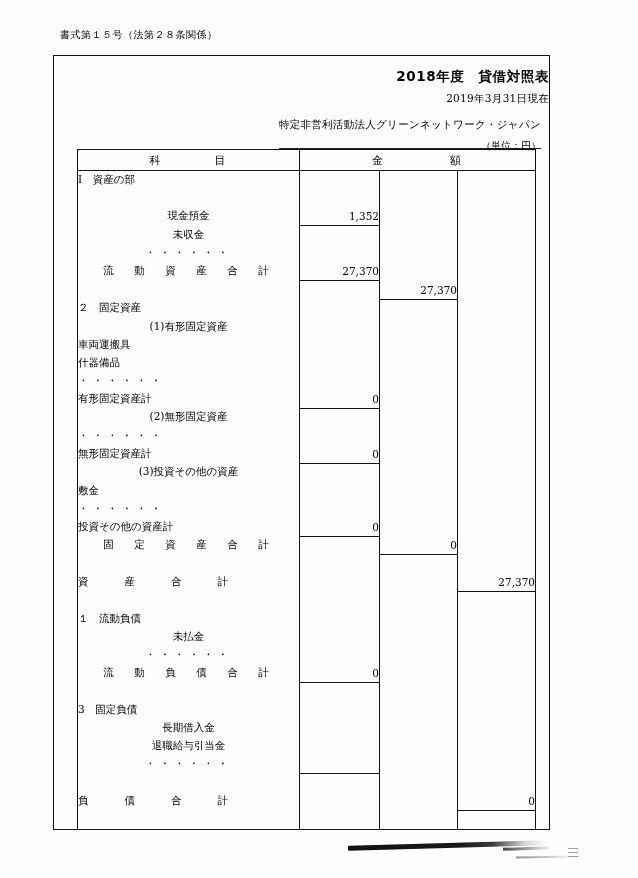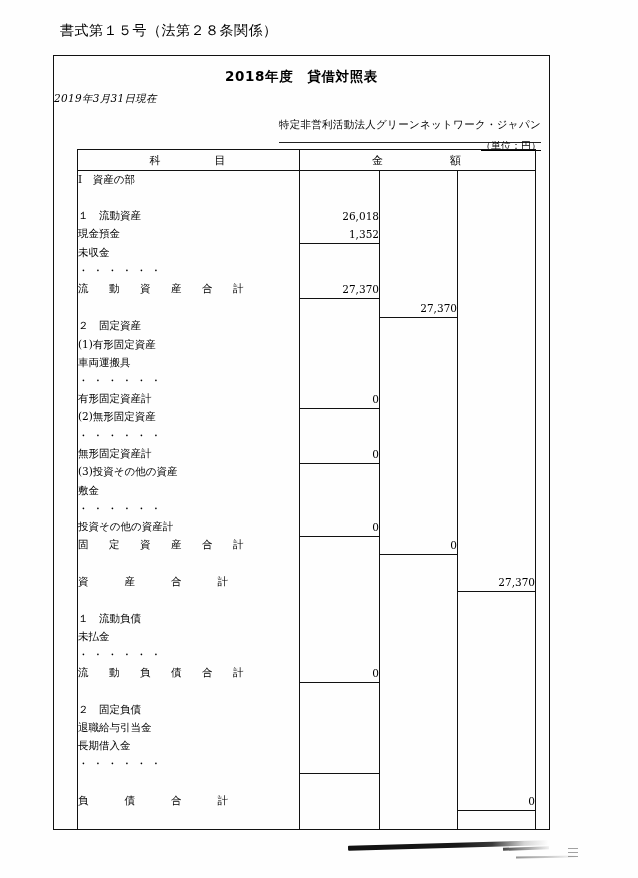--- a/index.html
+++ b/index.html
@@ -20,73 +20,71 @@
   .paper {
     position: absolute;
     left: 0; top: 0;
     width: 638px; height: 878px;
     background: #fefefe;
   }
 
   .form-no {
     position: absolute;
     left: 60px;
-    top: 22px;
-    font-size: 14px;
+    top: 28px;
+    font-size: 10px;
     letter-spacing: 0.5px;
     white-space: nowrap;
   }
 
   
   .frame {
     position: absolute;
     left: 53px;
     top: 55px;
     width: 497px;
     height: 775px;
     border: 1.6px solid #111;
     box-sizing: border-box;
   }
 
   .doc-title {
     position: absolute;
     left: 0; right: 0;
     top: 12px;
-    text-align: center;
+    text-align: right;
     font-size: 13.5px;
     font-weight: bold;
     font-family: "DejaVu Sans", "Liberation Sans", sans-serif;
     letter-spacing: 0.6px;
   }
   .doc-date {
     position: absolute;
     left: 0; right: 0;
     top: 36px;
-    text-align: left;
+    text-align: right;
     font-size: 10.5px;
     letter-spacing: 0.3px;
-    font-style: italic;
   }
   .org-name {
     position: absolute;
     right: 8px;
     top: 62px;
     font-size: 10.5px;
     letter-spacing: 0.3px;
-    padding-bottom: 10px;
+    padding-bottom: 16px;
     border-bottom: 1px solid #222;
     white-space: nowrap;
   }
   .unit-note {
     position: absolute;
     right: 8px;
     top: 83px;
     font-size: 10px;
     white-space: nowrap;
-    text-decoration: underline;
   }
 
   
   table.bs {
     position: absolute;
     left: 23px;
     top: 93px;
     width: 458px;
     border-collapse: collapse;
     table-layout: fixed;
@@ -136,21 +134,21 @@
   }
   td.a1 { border-right: 1.1px solid #111; }
   td.a2 { border-right: 1.1px solid #111; }
 
   
   td.rule-b { border-bottom: 1.1px solid #111; }
 
   
   .ind0 { padding-left: 4px; }
   .ind1 { padding-left: 16px; }
-  .ind2 { padding-left: 30px; }
+  .ind2 { padding-left: 30px; text-align: center; }
   .ind3 { padding-left: 42px; }
   .spaced {
     letter-spacing: 5px;
     font-family: Liberation Mono, monospace;
   }
   .dots {
     letter-spacing: 4px;
     font-size: 10px;
   }
 
@@ -226,26 +224,20 @@
           <td class="amt a2"></td>
           <td class="amt a3"></td>
         </tr>
         <tr>
           <td class="item ind0"></td>
           <td class="amt a1"></td>
           <td class="amt a2"></td>
           <td class="amt a3"></td>
         </tr>
         <tr>
-          <td class="item ind1">１　流動資産</td>
-          <td class="amt a1">26,018</td>
-          <td class="amt a2"></td>
-          <td class="amt a3"></td>
-        </tr>
-        <tr>
           <td class="item ind2">現金預金</td>
           <td class="amt a1 rule-b">1,352</td>
           <td class="amt a2"></td>
           <td class="amt a3"></td>
         </tr>
         <tr>
           <td class="item ind2">未収金</td>
           <td class="amt a1"></td>
           <td class="amt a2"></td>
           <td class="amt a3"></td>
@@ -280,20 +272,26 @@
           <td class="amt a2"></td>
           <td class="amt a3"></td>
         </tr>
         <tr>
           <td class="item ind3">車両運搬具</td>
           <td class="amt a1"></td>
           <td class="amt a2"></td>
           <td class="amt a3"></td>
         </tr>
         <tr>
+          <td class="item ind3">什器備品</td>
+          <td class="amt a1"></td>
+          <td class="amt a2"></td>
+          <td class="amt a3"></td>
+        </tr>
+        <tr>
           <td class="item ind3 dots">・・・・・・</td>
           <td class="amt a1"></td>
           <td class="amt a2"></td>
           <td class="amt a3"></td>
         </tr>
         <tr>
           <td class="item ind3">有形固定資産計</td>
           <td class="amt a1 rule-b">0</td>
           <td class="amt a2"></td>
           <td class="amt a3"></td>
@@ -388,33 +386,33 @@
           <td class="amt a2"></td>
           <td class="amt a3"></td>
         </tr>
         <tr>
           <td class="item ind0"></td>
           <td class="amt a1"></td>
           <td class="amt a2"></td>
           <td class="amt a3"></td>
         </tr>
         <tr>
-          <td class="item ind1">２　固定負債</td>
+          <td class="item ind1">3　固定負債</td>
+          <td class="amt a1"></td>
+          <td class="amt a2"></td>
+          <td class="amt a3"></td>
+        </tr>
+        <tr>
+          <td class="item ind2">長期借入金</td>
           <td class="amt a1"></td>
           <td class="amt a2"></td>
           <td class="amt a3"></td>
         </tr>
         <tr>
           <td class="item ind2">退職給与引当金</td>
-          <td class="amt a1"></td>
-          <td class="amt a2"></td>
-          <td class="amt a3"></td>
-        </tr>
-        <tr>
-          <td class="item ind2">長期借入金</td>
           <td class="amt a1"></td>
           <td class="amt a2"></td>
           <td class="amt a3"></td>
         </tr>
         <tr>
           <td class="item ind2 dots">・・・・・・</td>
           <td class="amt a1 rule-b"></td>
           <td class="amt a2"></td>
           <td class="amt a3"></td>
         </tr>

